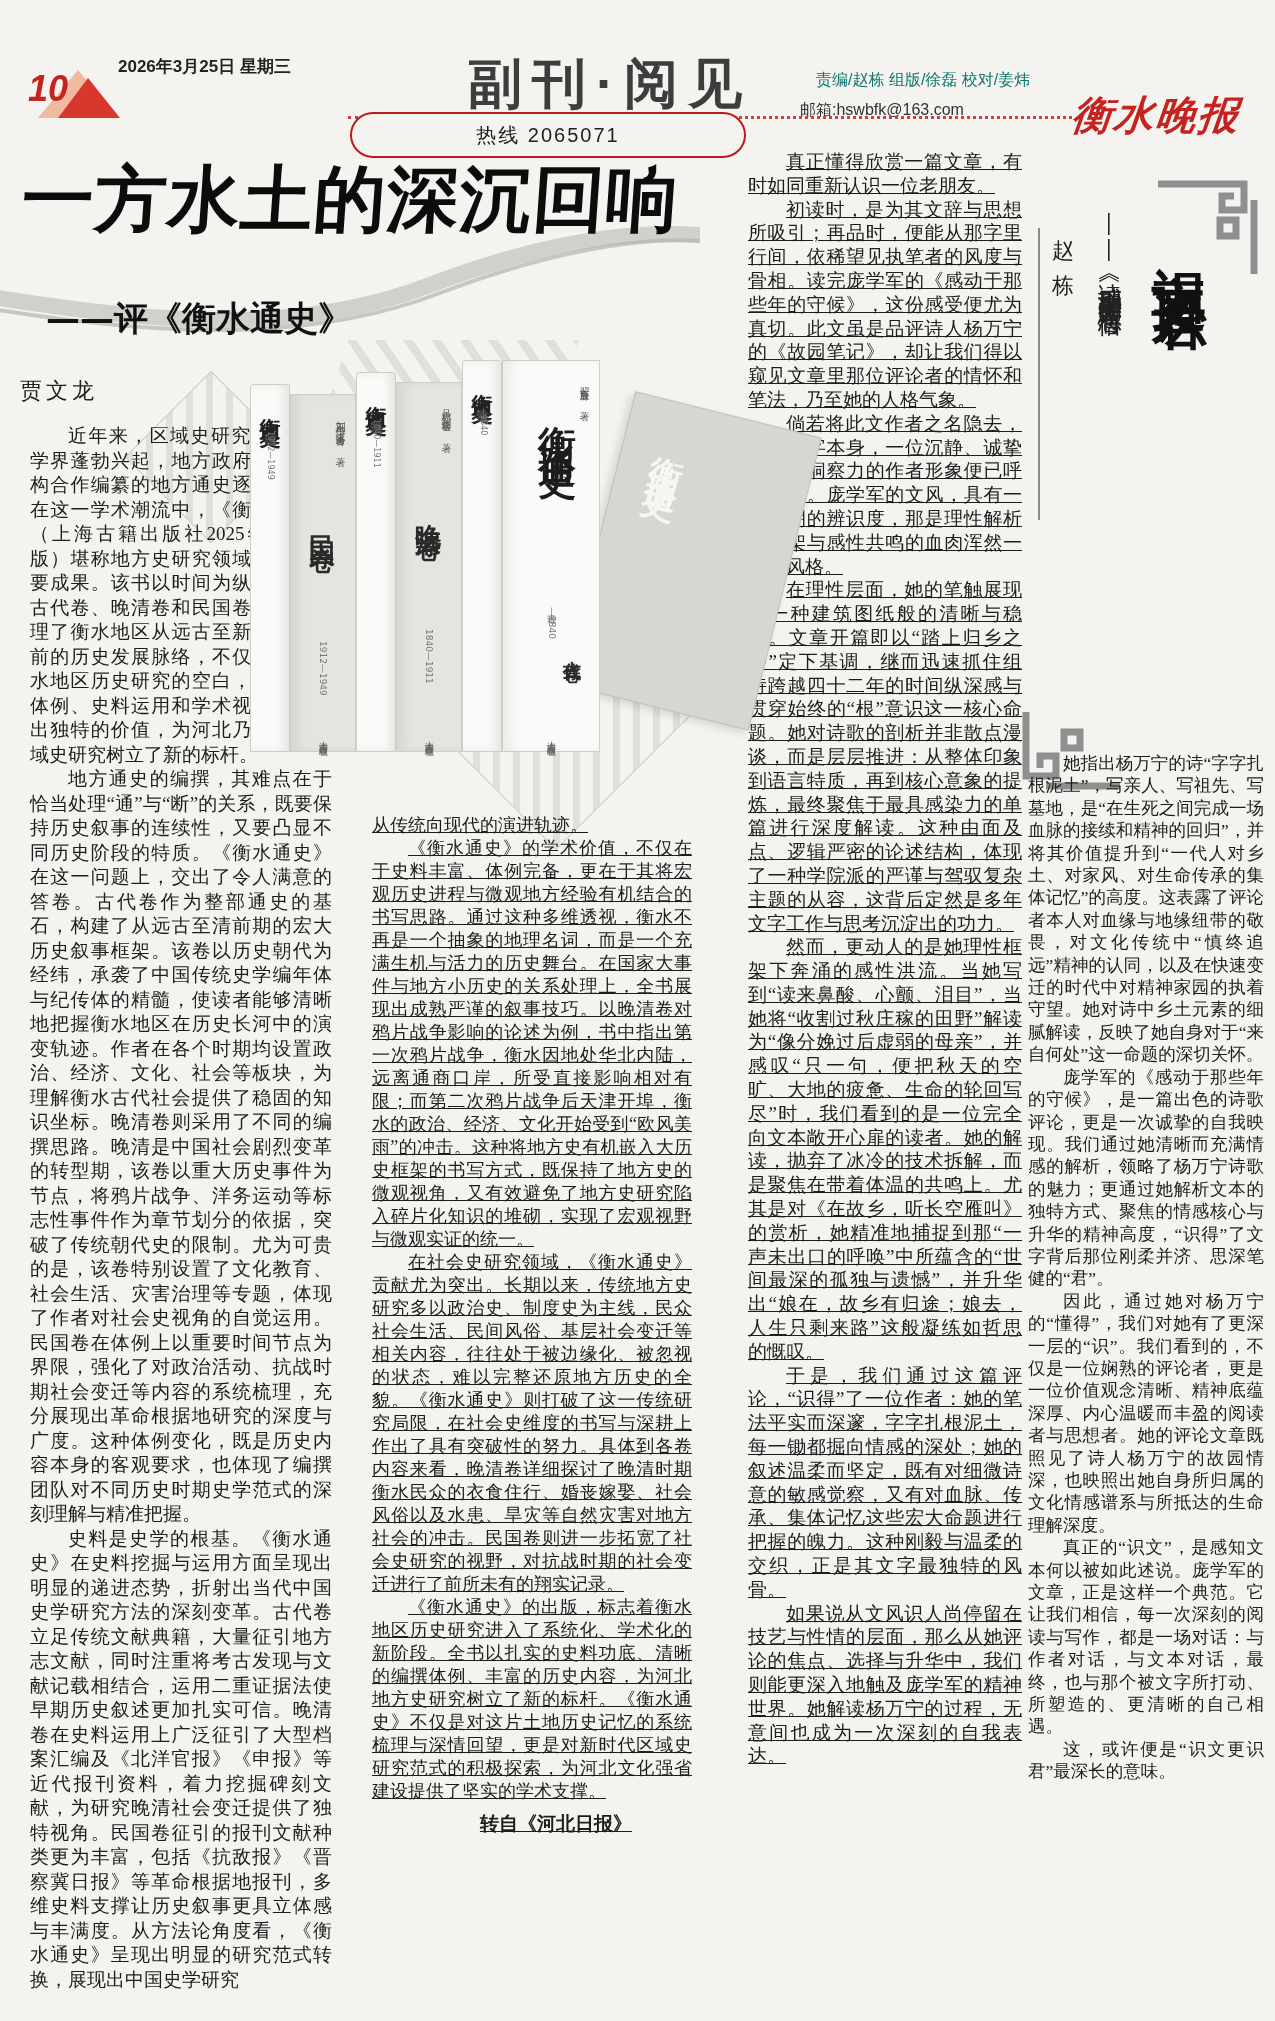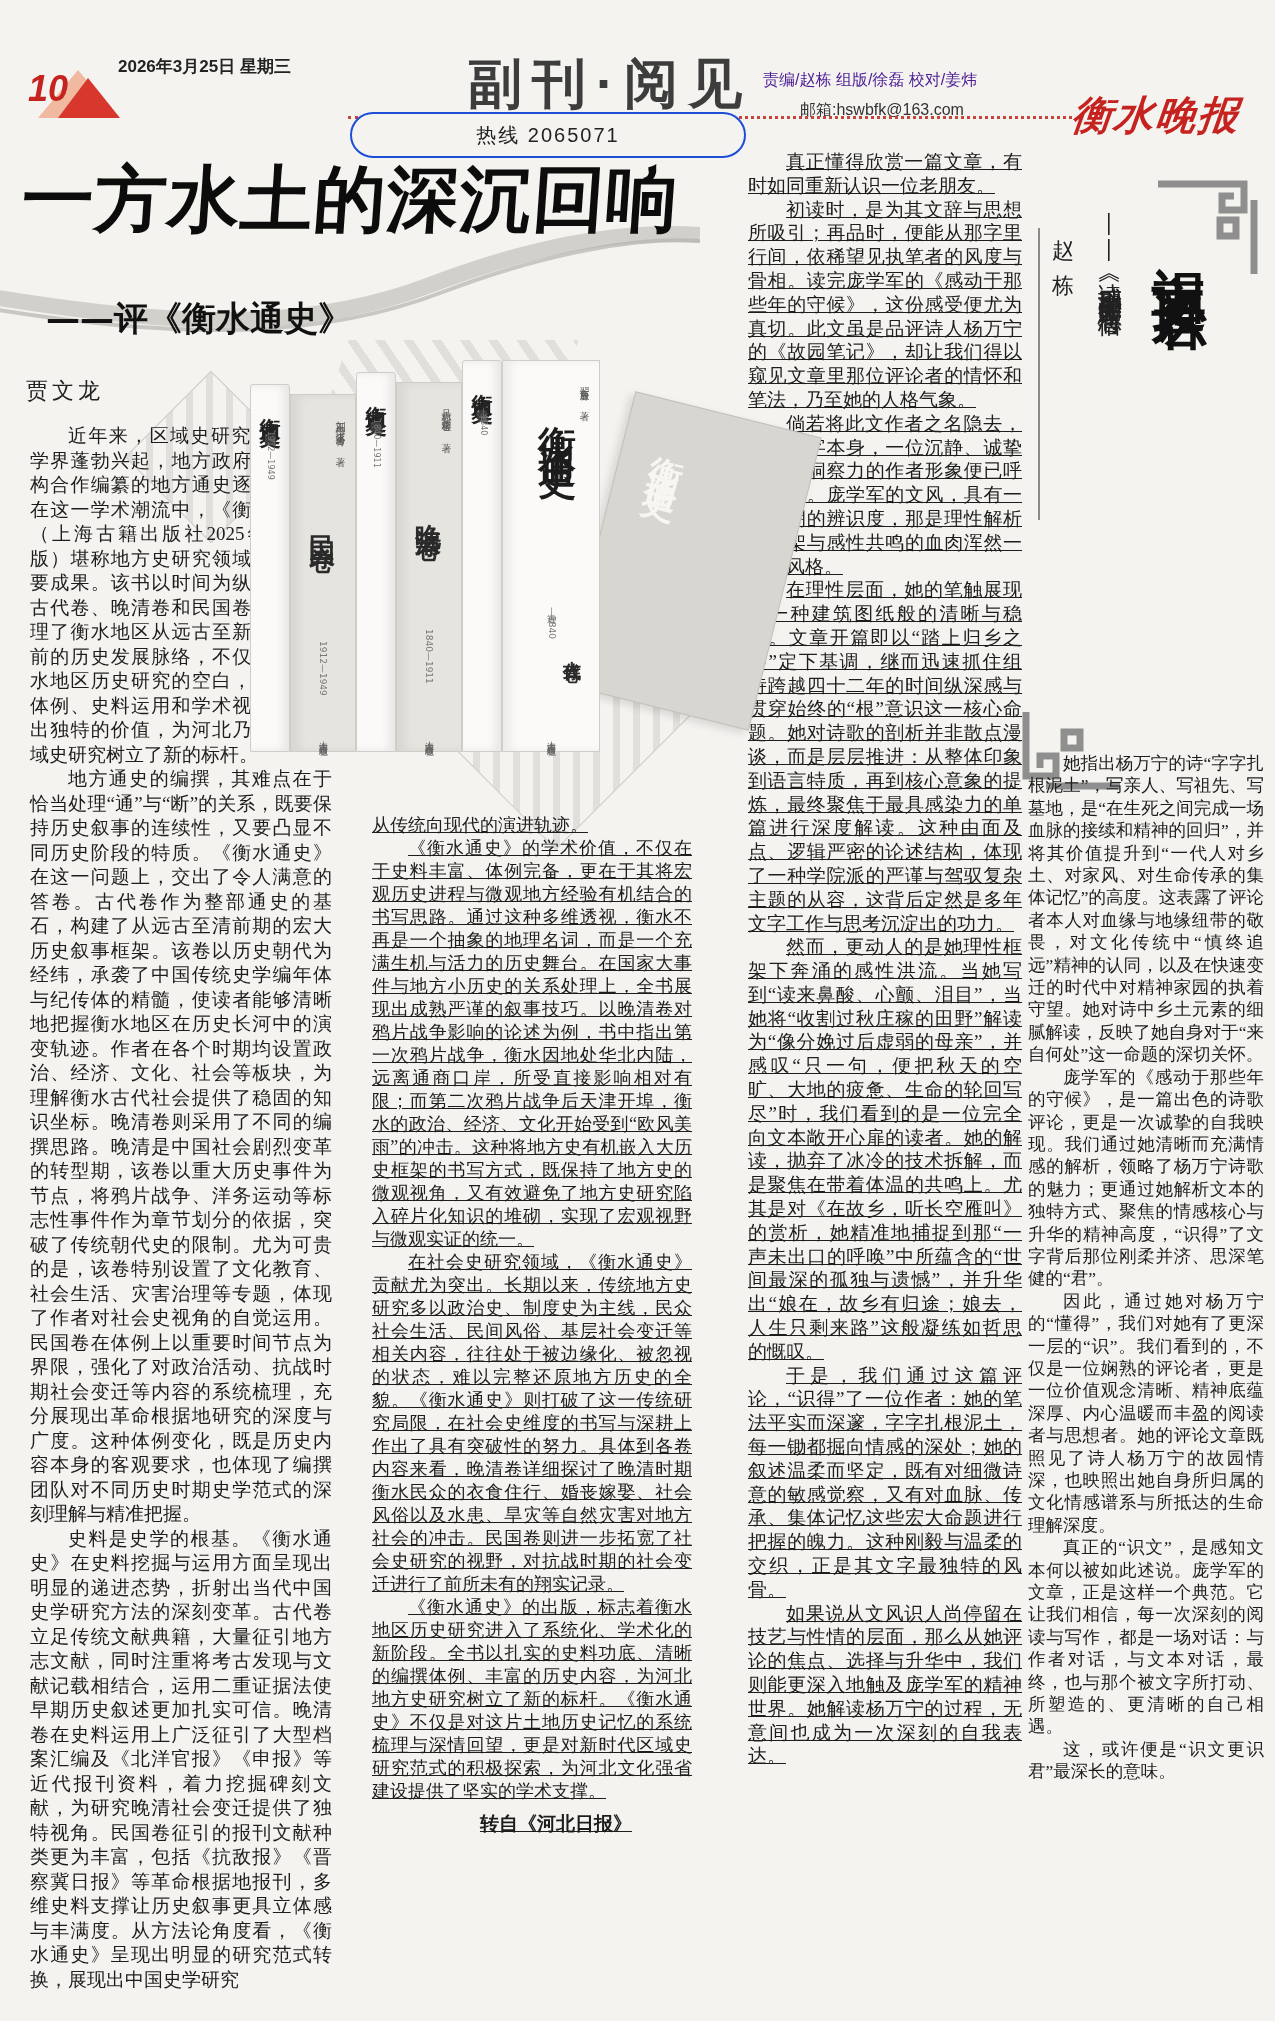--- a/index.html
+++ b/index.html
@@ -9,39 +9,39 @@
   .abs{position:absolute;}
 
   
   .pagenum{left:28px;top:68px;font:italic 700 36px "Liberation Sans",sans-serif;color:#c5231f;z-index:3;}
   .tri1{left:38px;top:70px;width:0;height:0;border-left:40px solid transparent;border-right:40px solid transparent;
         border-bottom:48px solid #f0b9a0;z-index:1;}
   .tri2{left:58px;top:78px;width:0;height:0;border-left:30px solid transparent;border-right:32px solid transparent;
         border-bottom:40px solid #d7372c;z-index:2;}
   .date{left:118px;top:55px;font:700 17px "Liberation Sans",sans-serif;color:#222;}
   .section-title{left:468px;top:48px;font:900 54px "Liberation Sans",sans-serif;color:#3d3d3d;letter-spacing:10px;}
-  .editors{left:763px;top:70px;font:400 16px "Liberation Sans",sans-serif;color:#4c1d95;}
+  .editors{left:816px;top:70px;font:400 16px "Liberation Sans",sans-serif;color:#0f766e;}
   .email{left:800px;top:100px;font:400 16px "Liberation Sans",sans-serif;color:#333;}
   .masthead{left:1072px;top:88px;font:italic 900 40px "DejaVu Serif",serif;color:#c5231f;
             transform:skewX(-6deg);letter-spacing:2px;}
   .dotrule{left:348px;top:116px;width:724px;border-top:3px dotted #c5443c;}
-  .hotline{left:350px;top:112px;width:392px;height:42px;border:2px solid #1d4ed8;border-radius:24px;
+  .hotline{left:350px;top:112px;width:392px;height:42px;border:2px solid #b91c1c;border-radius:24px;
            background:#f4f3f0;display:flex;align-items:center;justify-content:center;
            font:400 20px "Liberation Sans",sans-serif;color:#222;letter-spacing:2px;z-index:2;}
 
   
   .hatch{background:repeating-linear-gradient(45deg,#c9c7c2 0 7px,transparent 7px 20px);opacity:.45;}
   .diamond{transform:rotate(45deg);border:1px solid #9a9892;}
   .swoosh{pointer-events:none;}
 
   
   .a1-title{left:22px;top:152px;width:660px;font:900 72px "DejaVu Serif",serif;color:#0c0c0c;
             letter-spacing:1px;transform:skewX(-4deg);white-space:nowrap;z-index:2;}
   .a1-sub{left:46px;top:296px;font:700 34px "DejaVu Serif",serif;color:#111;z-index:2;}
-  .a1-author{left:26px;top:376px;font:400 22px "Liberation Sans",sans-serif;color:#222;letter-spacing:4px;}
+  .a1-author{left:20px;top:376px;font:400 22px "Liberation Sans",sans-serif;color:#222;letter-spacing:4px;}
   .bodycol p{margin:0;text-align:justify;text-indent:2em;}
   .c1{left:30px;top:424px;width:302px;}
   .c1 p{font:19px/24.5px "Liberation Serif",serif;}
   .c2{left:372px;top:814px;width:320px;text-decoration:underline;}
   .c2 p{font:18px/23px "Liberation Serif",serif;}
   .c2 .lead{text-indent:0;}
   .attribution{margin-top:8px;text-align:right;padding-right:60px;font:700 19px "Liberation Serif",serif;}
 
   
   .books{left:250px;top:352px;width:532px;height:406px;z-index:1;}

